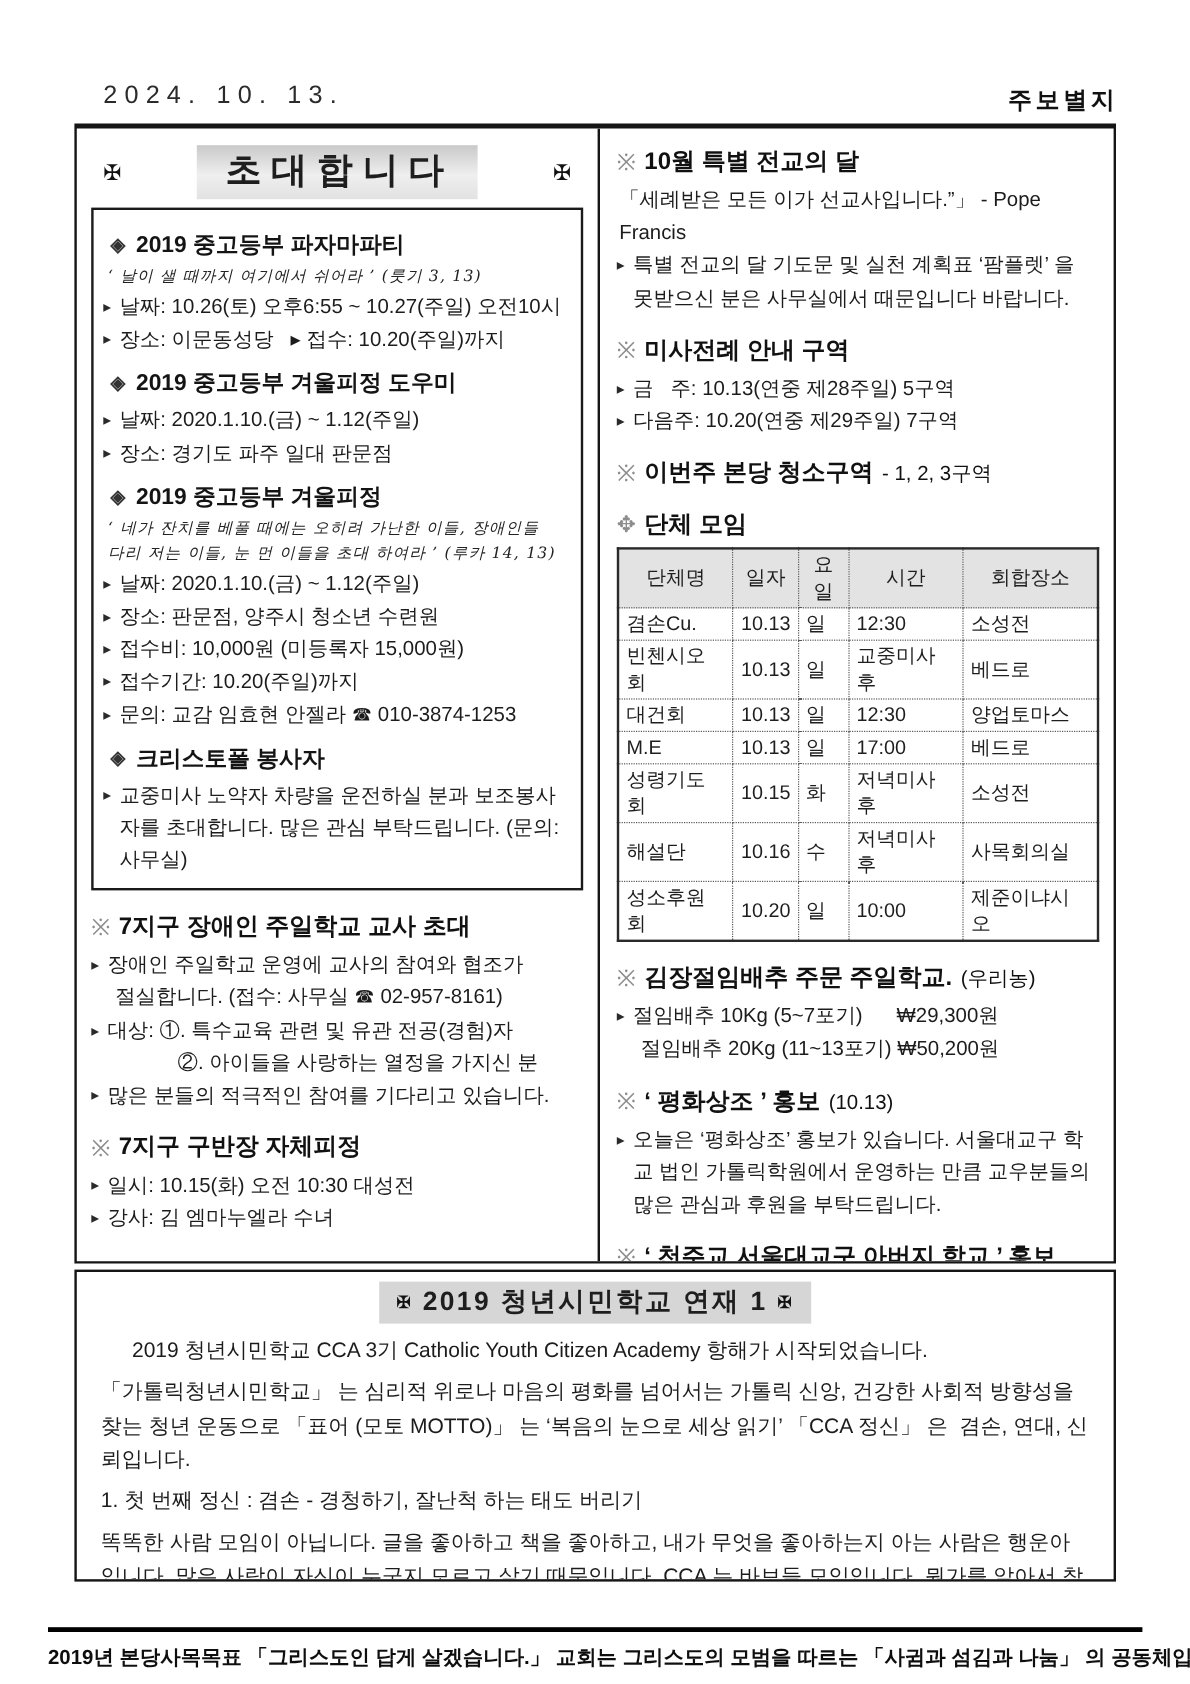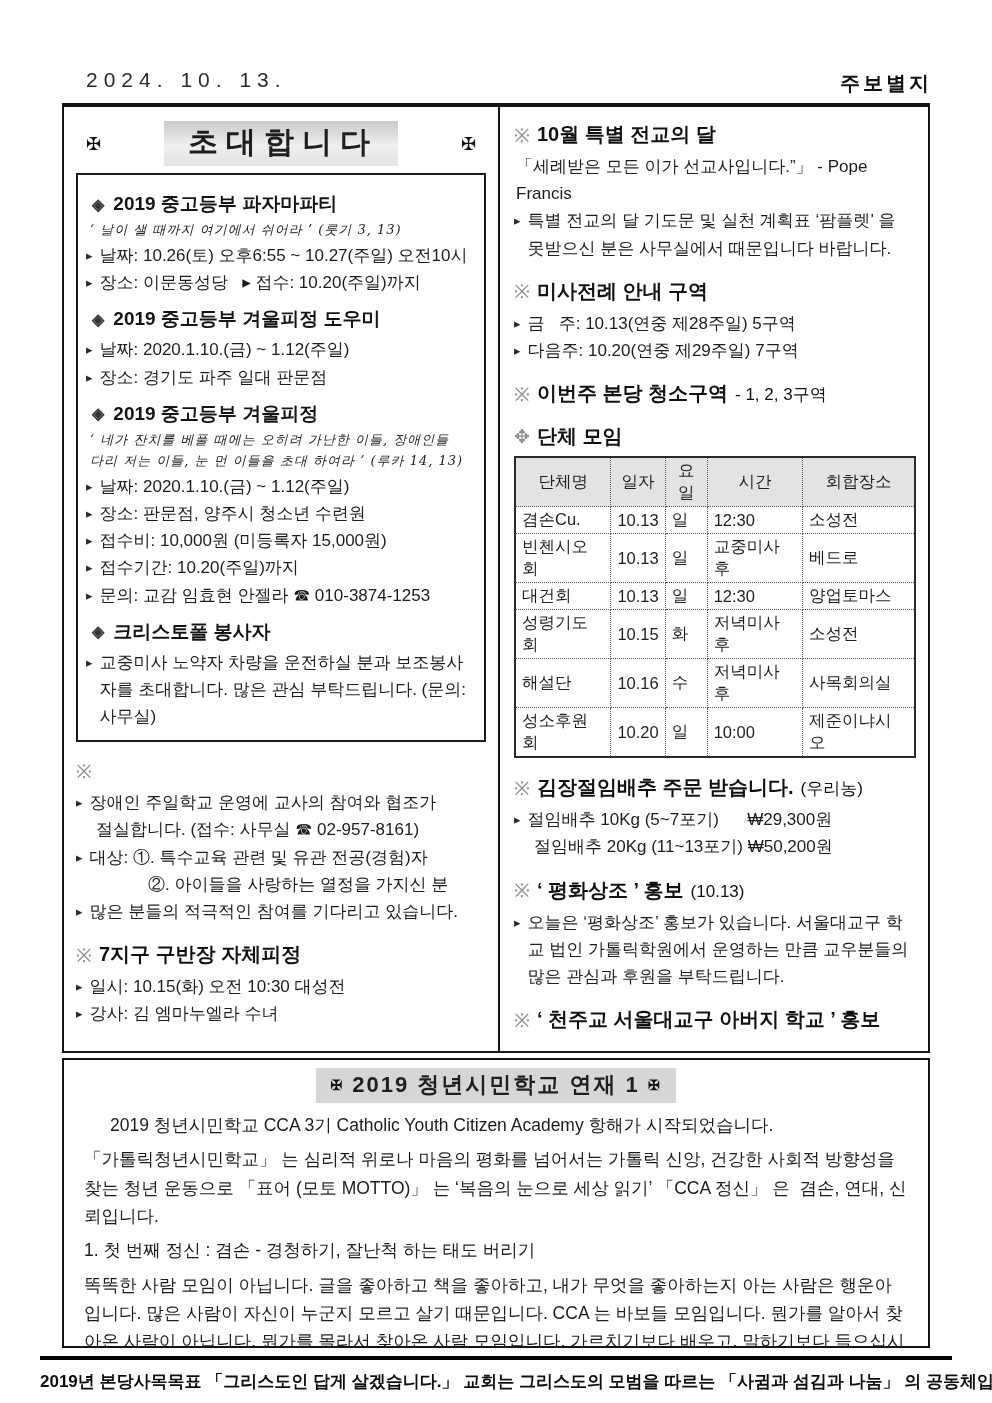--- a/index.html
+++ b/index.html
@@ -46,21 +46,21 @@
   .title-suffix { font-weight:normal; font-size:17px; }
 
   
   .meeting-table { border-collapse:collapse; width:100%; margin:6px 0 2px 0; font-size:16.5px; border:2px solid #2a2a2a; }
   .meeting-table th { background:#e3e3e3; font-weight:normal; text-align:center; padding:2px 4px; border:1px dotted #5a5a5a; }
   .meeting-table td { padding:2px 6px; border:1px dotted #5a5a5a; height:26px; }
   .meeting-table td.c { text-align:left; }
 
   
   .bottom-box {
-    position:absolute; left:62px; top:1058px; width:868px; height:290px;
+    position:absolute; left:62px; top:1058px; width:868px; height:260px;
     border:2px solid #151515; padding:8px 20px 6px 20px; overflow:hidden;
   }
   .bottom-title-row { text-align:center; margin-bottom:8px; }
   .bottom-title {
     display:inline-block; background:#d6d6d6; padding:2px 14px 3px 14px;
     font-size:22px; font-weight:bold; letter-spacing:2px;
   }
   .bottom-title .cross-glyph { font-size:14px; vertical-align:2px; }
   .b-par { font-size:17.5px; line-height:1.62; margin:6px 0; color:#1c1c1c; }
   .b-par.first { text-indent:26px; margin-bottom:0; }
@@ -160,20 +160,21 @@
           <span class="blt">▸</span>
           <span class="txt">교중미사 노약자 차량을 운전하실 분과 보조봉사자를 초대합니다. 많은 관심 부탁드립니다. (문의: 사무실)</span>
         </div>
       </div>
 
     </div>
 
     <div class="star-sec">
       <div class="star-title">
         <span class="star-icon">※</span>
+        <span>7지구 장애인 주일학교 교사 초대</span>
       </div>
       <div class="item-line">
         <span class="blt">▸</span>
         <span class="txt">장애인 주일학교 운영에 교사의 참여와 협조가</span>
       </div>
       <div class="cont-line">절실합니다. (접수: 사무실 ☎ 02-957-8161)</div>
       <div class="item-line">
         <span class="blt">▸</span>
         <span class="txt">대상: ①. 특수교육 관련 및 유관 전공(경험)자</span>
       </div>
@@ -269,20 +270,27 @@
             <td>베드로</td>
           </tr>
           <tr>
             <td>대건회</td>
             <td class="c">10.13</td>
             <td class="c">일</td>
             <td>12:30</td>
             <td>양업토마스</td>
           </tr>
           <tr>
+            <td>M.E</td>
+            <td class="c">10.13</td>
+            <td class="c">일</td>
+            <td>17:00</td>
+            <td>베드로</td>
+          </tr>
+          <tr>
             <td>성령기도회</td>
             <td class="c">10.15</td>
             <td class="c">화</td>
             <td>저녁미사후</td>
             <td>소성전</td>
           </tr>
           <tr>
             <td>해설단</td>
             <td class="c">10.16</td>
             <td class="c">수</td>
@@ -296,21 +304,21 @@
             <td>10:00</td>
             <td>제준이냐시오</td>
           </tr>
         </tbody>
       </table>
     </div>
 
     <div class="star-sec">
       <div class="star-title">
         <span class="star-icon">※</span>
-        <span>김장절임배추 주문 받습니다.</span>
+        <span>김장절임배추 주문 주일학교.</span>
         <span class="title-suffix">(우리농)</span>
       </div>
       <div class="item-line">
         <span class="blt">▸</span>
         <span class="txt">절임배추 10Kg (5~7포기)&nbsp;&nbsp;&nbsp;&nbsp;&nbsp;&nbsp;₩29,300원</span>
       </div>
       <div class="cont-line">절임배추 20Kg (11~13포기) ₩50,200원</div>
     </div>
 
     <div class="star-sec">

